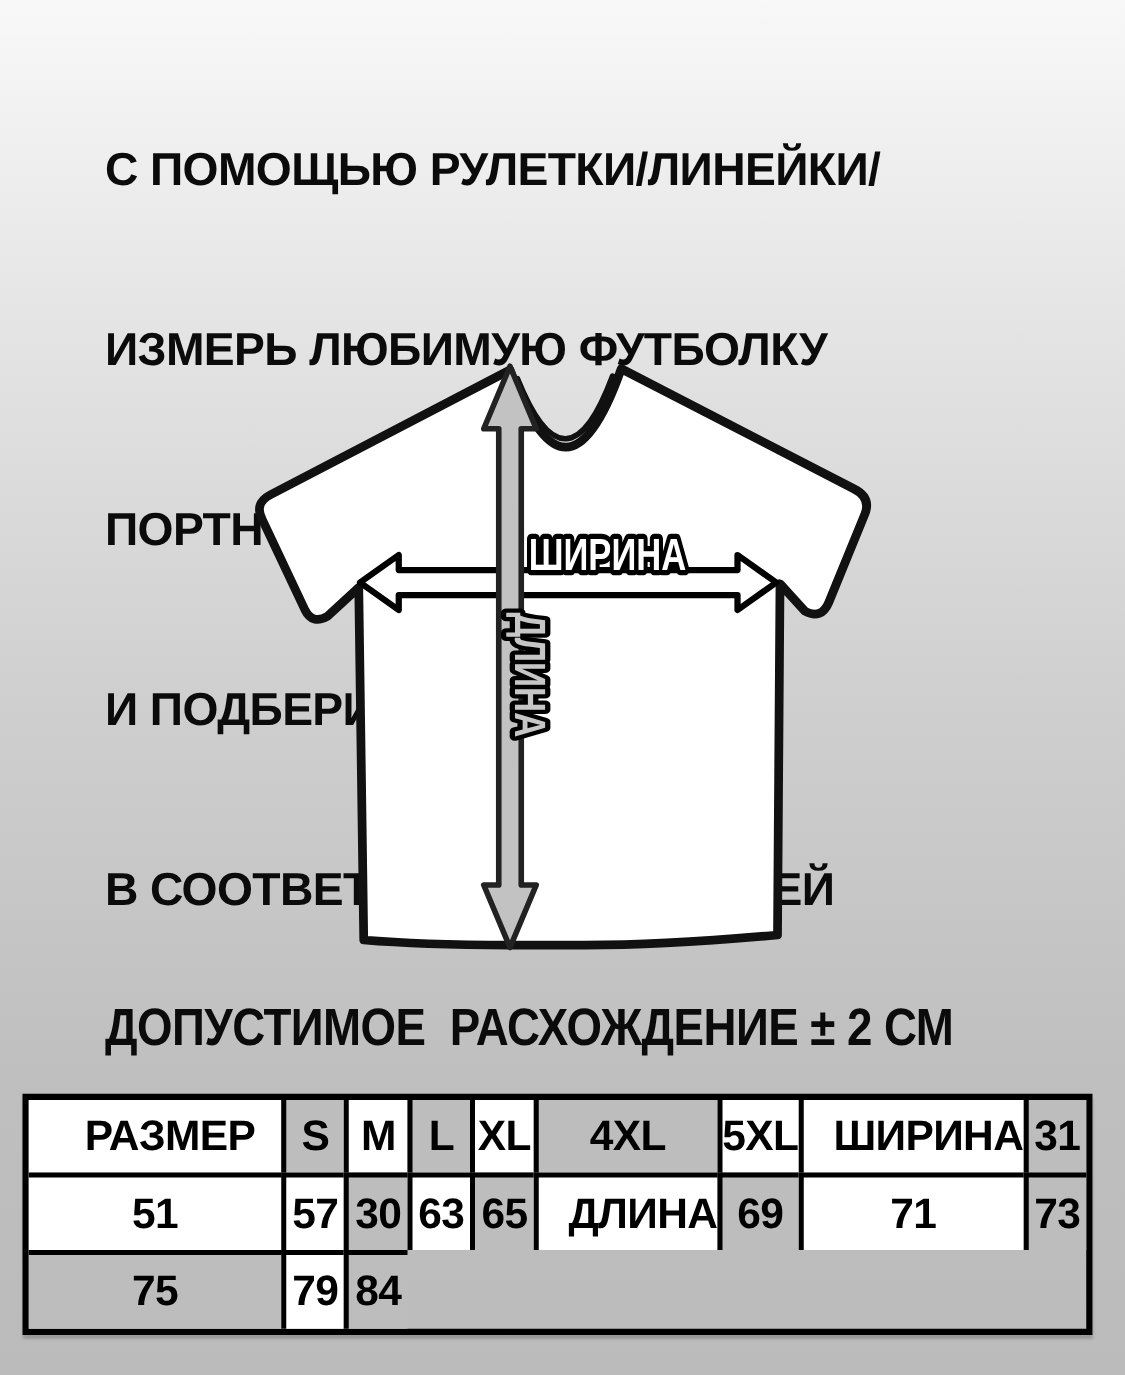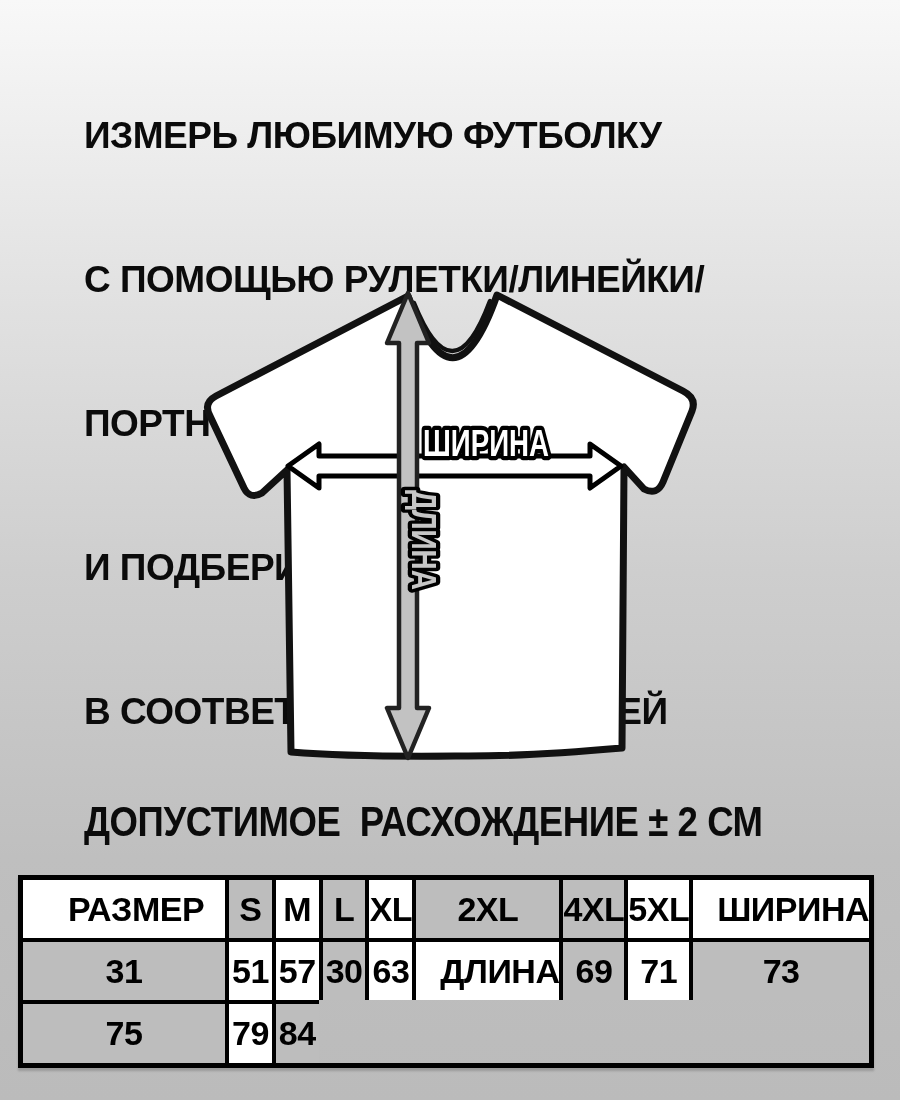--- a/index.html
+++ b/index.html
@@ -40,22 +40,22 @@
   .g { background:#bdbdbd; }
   .lab { justify-content:flex-start; padding-left:24px; }
   svg text { font-family:"Liberation Sans","DejaVu Sans",sans-serif; font-weight:700; }
 </style>
 </head>
 <body>
 
 <div class="canvas">
 
   <div class="heading">
+    <div>С ПОМОЩЬЮ РУЛЕТКИ/ЛИНЕЙКИ/</div>
     <div>ИЗМЕРЬ ЛЮБИМУЮ ФУТБОЛКУ</div>
-    <div>С ПОМОЩЬЮ РУЛЕТКИ/ЛИНЕЙКИ/</div>
     <div>ПОРТНОВСКОГО МЕТРА</div>
     <div>И ПОДБЕРИ РАЗМЕР</div>
     <div>В СООТВЕТСТВИИ С ТАБЛИЦЕЙ</div>
   </div>
 
   <svg class="shirt-svg" viewBox="190 285 520 492" xmlns="http://www.w3.org/2000/svg">
 
     <path d="M 408 296
          Q 453 420 497 295
          L 683 391 Q 697 398 692 411
@@ -84,30 +84,30 @@
 
   <div class="note">ДОПУСТИМОЕ  РАСХОЖДЕНИЕ ± 2 СМ</div>
 
   <div class="size-table">
 
     <div class="w lab">РАЗМЕР</div>
     <div class="g">S</div>
     <div class="w">M</div>
     <div class="g">L</div>
     <div class="w">XL</div>
-    <div class="g">2XL</div>
     <div class="g">4XL</div>
     <div class="w">5XL</div>
 
     <div class="w lab">ШИРИНА</div>
     <div class="g">31</div>
     <div class="w">51</div>
     <div class="w">57</div>
     <div class="g">30</div>
     <div class="w">63</div>
+    <div class="g">65</div>
 
     <div class="w lab">ДЛИНА</div>
     <div class="g">69</div>
     <div class="w">71</div>
     <div class="g">73</div>
     <div class="g">75</div>
     <div class="w">79</div>
     <div class="g">84</div>
   </div>
 

